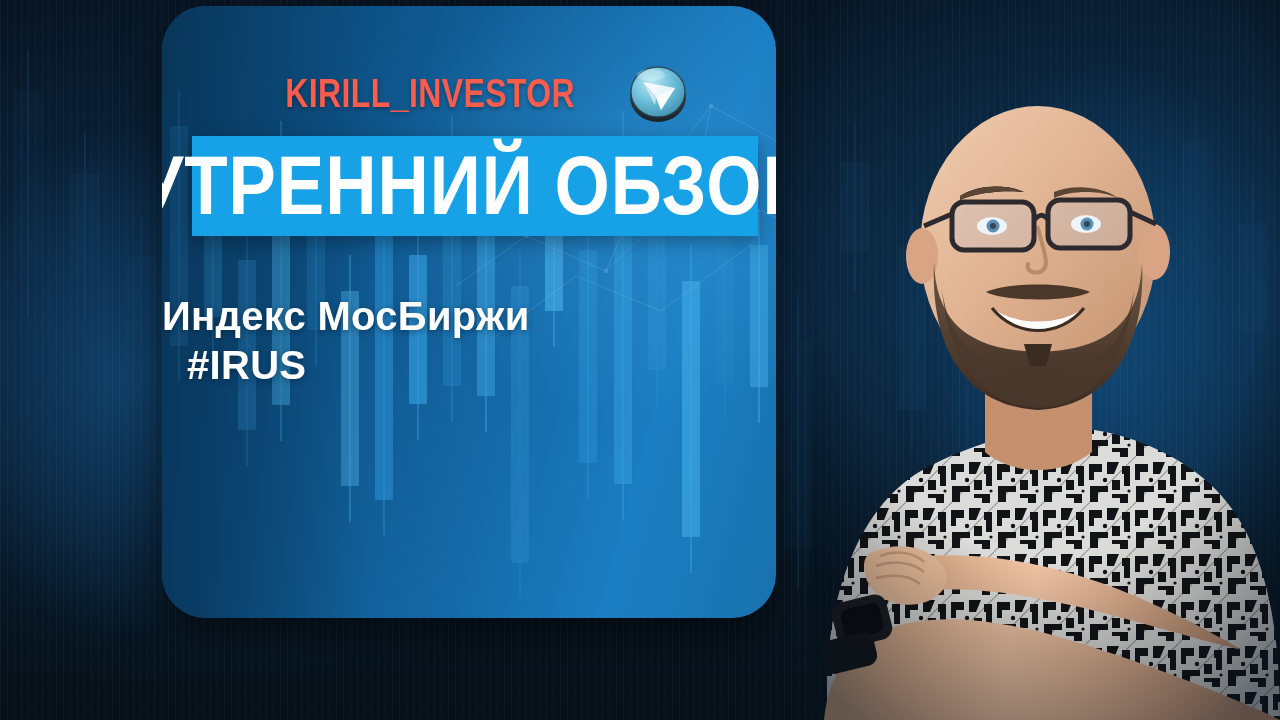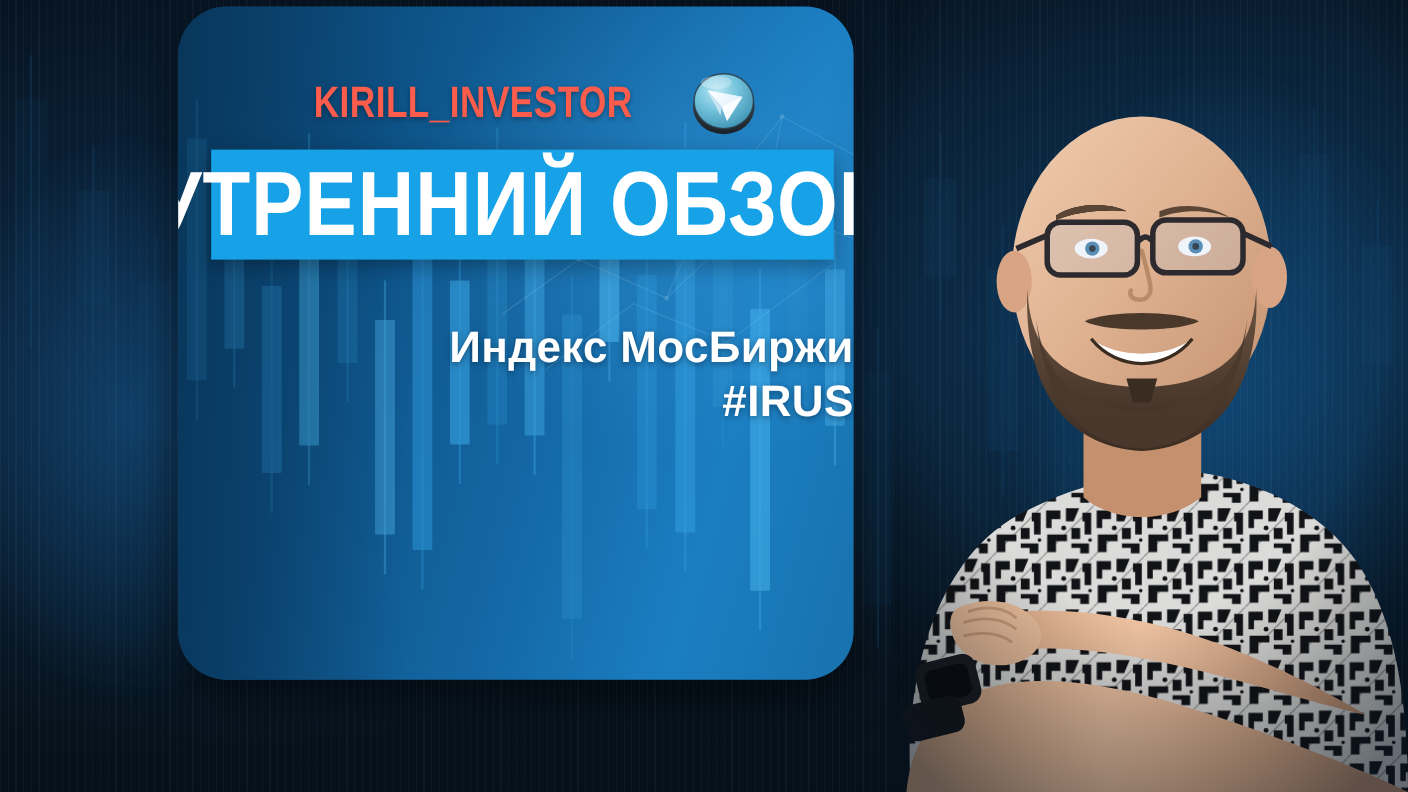--- a/index.html
+++ b/index.html
@@ -91,30 +91,31 @@
   }
   #title-text{
     color:#ffffff; font-size:74px; font-weight:700;
     letter-spacing:1px; white-space:nowrap;
     transform:scaleX(.96) scaleY(1.12);
     line-height:.9;
   }
 
   
   #subtitle-block{
-    position:absolute; left:12px; right:0; top:288px;
-    text-align:right; color:#ffffff;
+    position:absolute; left:0; right:0; top:288px;
+    text-align:left; color:#ffffff;
   }
   #subtitle-line1{
     font-size:40px; font-weight:700; letter-spacing:.3px;
     text-shadow:0 2px 6px rgba(0,20,40,.45);
   }
   #subtitle-line2{
     font-size:40px; font-weight:700; margin-top:4px; letter-spacing:.3px;
     text-shadow:0 2px 6px rgba(0,20,40,.45);
+    margin-left:25px;
   }
 
   
   #cta-banner{
     position:absolute; left:93px; top:438px; width:433px; height:77px;
     background:#fd5b52;
     display:flex; align-items:center; justify-content:center;
     box-shadow:0 6px 16px rgba(0,0,0,.30);
   }
   #cta-text{

